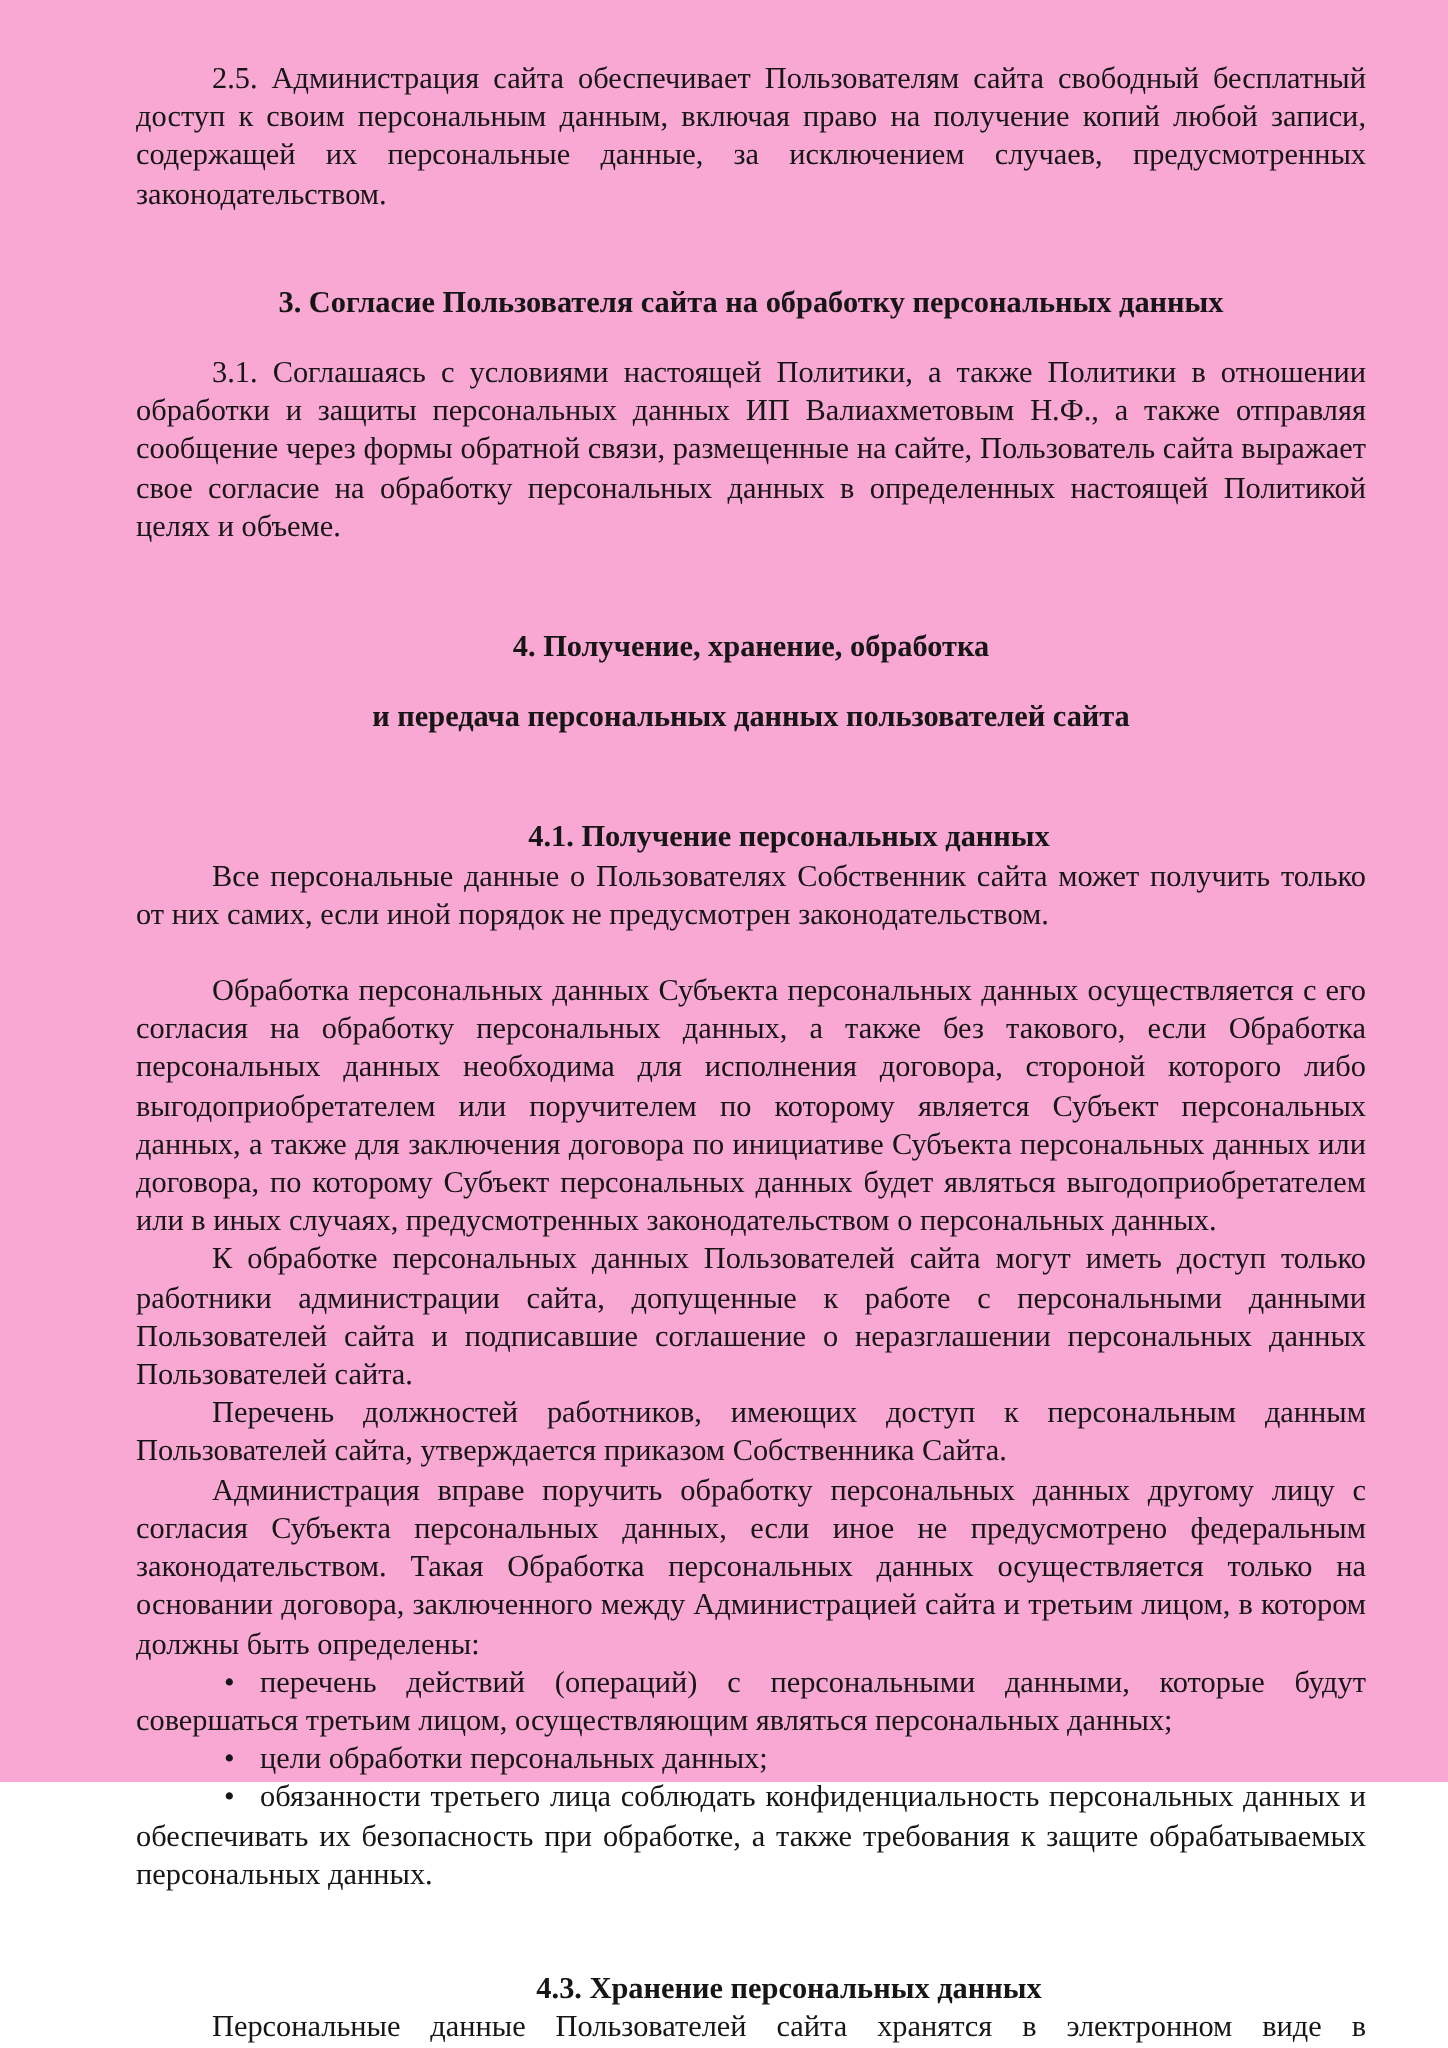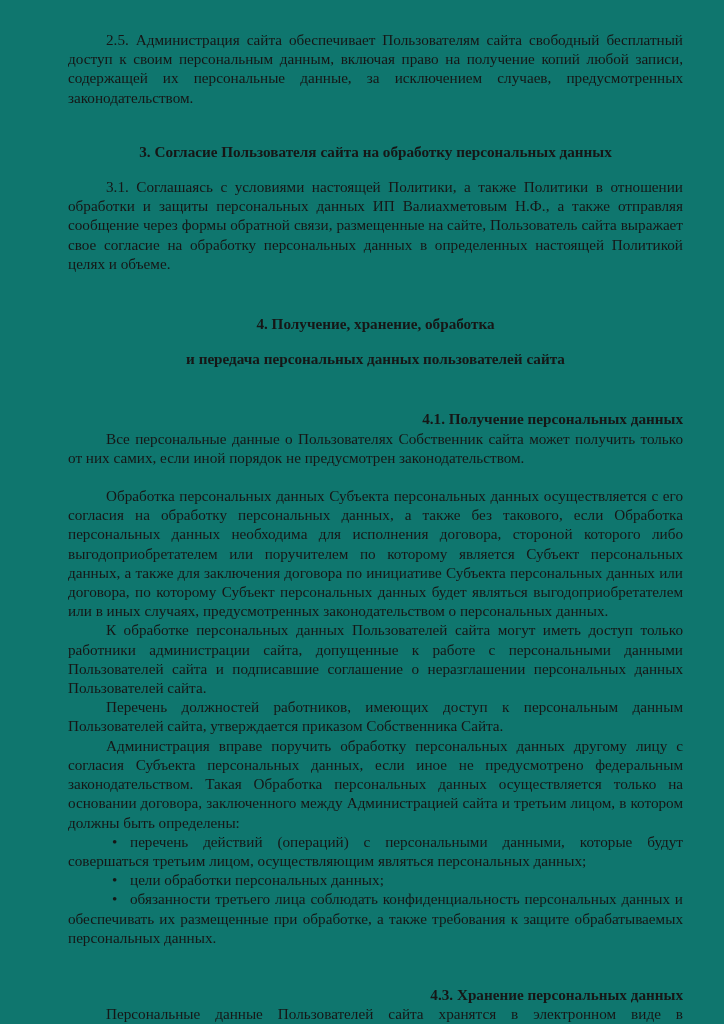--- a/index.html
+++ b/index.html
@@ -12,23 +12,23 @@
     width: 724px;
     height: 1024px;
     overflow: hidden;
     font-family: "Liberation Serif", "DejaVu Serif", serif;
     color: #161616;
     -webkit-font-smoothing: antialiased;
   }
   .page {
     box-sizing: border-box;
     width: 724px;
-    height: 1024px;
+    height: 891px;
     padding: 30px 41px 0 68px;
-    background: #0f766e;
+    background: #f9a8d4;
     position: relative;
   }
   .doc-body {
     width: 615px;
   }
 
   
   p.para {
     margin: 0;
     font-size: 15.2px;
@@ -48,21 +48,21 @@
     text-align: center;
     text-indent: 0;
   }
 
   
   p.heading-sub {
     margin: 0;
     font-size: 15.2px;
     line-height: 19.2px;
     font-weight: bold;
-    text-align: right;
+    text-align: center;
     text-indent: 38px;
   }
 
   
   p.bullet {
     margin: 0;
     font-size: 15.2px;
     line-height: 19.2px;
     text-align: justify;
     text-indent: 0;
@@ -117,21 +117,21 @@
     <p class="bullet">
       <span class="dot">•</span>
       <span class="bullet-text">перечень действий (операций) с персональными данными, которые будут совершаться третьим лицом, осуществляющим являться персональных данных;</span>
     </p>
     <p class="bullet">
       <span class="dot">•</span>
       <span class="bullet-text">цели обработки персональных данных;</span>
     </p>
     <p class="bullet">
       <span class="dot">•</span>
-      <span class="bullet-text">обязанности третьего лица соблюдать конфиденциальность персональных данных и обеспечивать их размещенные при обработке, а также требования к защите обрабатываемых персональных данных.</span>
+      <span class="bullet-text">обязанности третьего лица соблюдать конфиденциальность персональных данных и обеспечивать их безопасность при обработке, а также требования к защите обрабатываемых персональных данных.</span>
     </p>
 
     <div class="gap-md"></div>
 
 
     <div class="gap-md"></div>
 
     <p class="heading-sub">4.3. Хранение персональных данных</p>
     <p class="para">Персональные данные Пользователей сайта хранятся в электронном виде в информационной системе персональных данных Сайта, а также в архивных копиях баз данных сайта. При хранении персональных данных Пользователей сайта соблюдаются организационные и технические меры, обеспечивающие их сохранность и исключающие несанкционированный доступ к ним.</p>
 

